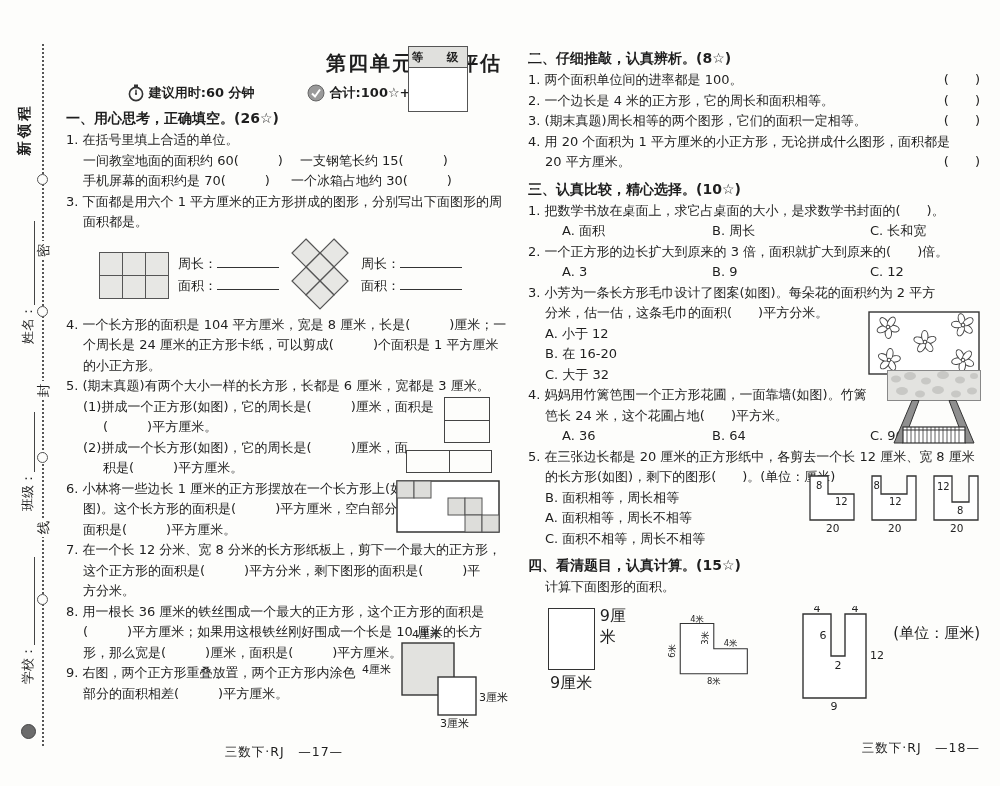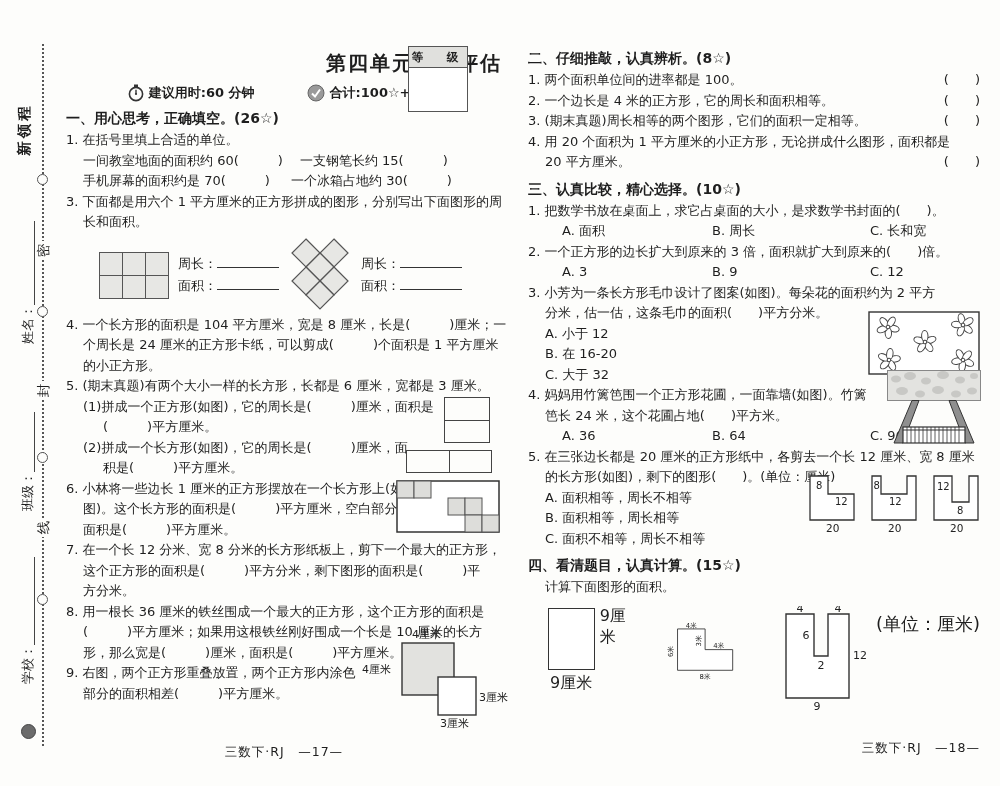--- a/index.html
+++ b/index.html
@@ -59,21 +59,21 @@
   .opts span{white-space:nowrap}
   .o1{width:150px}.o2{width:158px}.o3{flex:1}
 
   
   .figrow{display:flex;margin:8px 0 0 20px;align-items:flex-start;gap:34px}
   .fig1row{display:flex;align-items:flex-end;gap:5px}
   .sq9{width:62px;height:62px;border:1.4px solid #333;box-sizing:border-box;background:#fff}
   .flab{font-size:16px}
   .fig1 .b{margin:3px 0 0 2px}
   .fig3wrap{display:flex;align-items:flex-start;gap:6px}
-  .unitnote{font-size:18px;margin-top:6px;white-space:nowrap}
+  .unitnote{font-size:15px;margin-top:18px;white-space:nowrap}
 
   .footl{position:absolute;left:66px;top:744px;width:436px;text-align:center;font-size:12.5px;letter-spacing:1px}
   .footr{position:absolute;left:528px;top:740px;width:452px;text-align:right;font-size:12.5px;letter-spacing:1px}
   svg text{font-family:"DejaVu Sans","Liberation Sans",sans-serif}
 </style>
 </head>
 <body>
 
 <div class="sheet">
 
@@ -126,21 +126,21 @@
 
     <div class="q">
       <div class="line f">1. 在括号里填上合适的单位。</div>
       <div class="line">一间教室地面的面积约 60(　　　)　 一支钢笔长约 15(　　　)</div>
       <div class="line">手机屏幕的面积约是 70(　　　) 　 一个冰箱占地约 30(　　　)</div>
     </div>
 
 
     <div class="q">
       <div class="line f">3. 下面都是用六个 1 平方厘米的正方形拼成的图形，分别写出下面图形的周</div>
-      <div class="line">长和面积。</div>
+      <div class="line">面积都是。</div>
       <div class="q3row">
         <div class="grid6">
           <div></div>
             <div></div>
             <div></div>
             <div></div>
             <div></div>
             <div></div>
         </div>
         <div class="pa">
@@ -340,22 +340,22 @@
         </svg>
         <svg width="48" height="60" viewBox="0 0 48 60">
           <polygon points="2,2 20,2 20,28 37,28 37,2 46,2 46,46 2,46" fill="#fff" stroke="#333" stroke-width="1.3"></polygon>
           <text x="5" y="16" font-size="10" fill="#222">12</text>
           <text x="25" y="40" font-size="10" fill="#222">8</text>
           <text x="18" y="58" font-size="10.5" fill="#222">20</text>
         </svg>
       </div>
       <div class="line f">5. 在三张边长都是 20 厘米的正方形纸中，各剪去一个长 12 厘米、宽 8 厘米</div>
       <div class="line">的长方形(如图)，剩下的图形(　　)。(单位：厘米)</div>
+      <div class="line">B. 面积相等，周长相等</div>
       <div class="line">A. 面积相等，周长不相等</div>
-      <div class="line">B. 面积相等，周长相等</div>
       <div class="line">C. 面积不相等，周长不相等</div>
     </div>
 
     <div class="shead">四、看清题目，认真计算。(15☆)</div>
     <div class="q">
         <div class="line">计算下面图形的面积。</div>
       </div>
 
     <div class="figrow">
       <div class="fig1">

